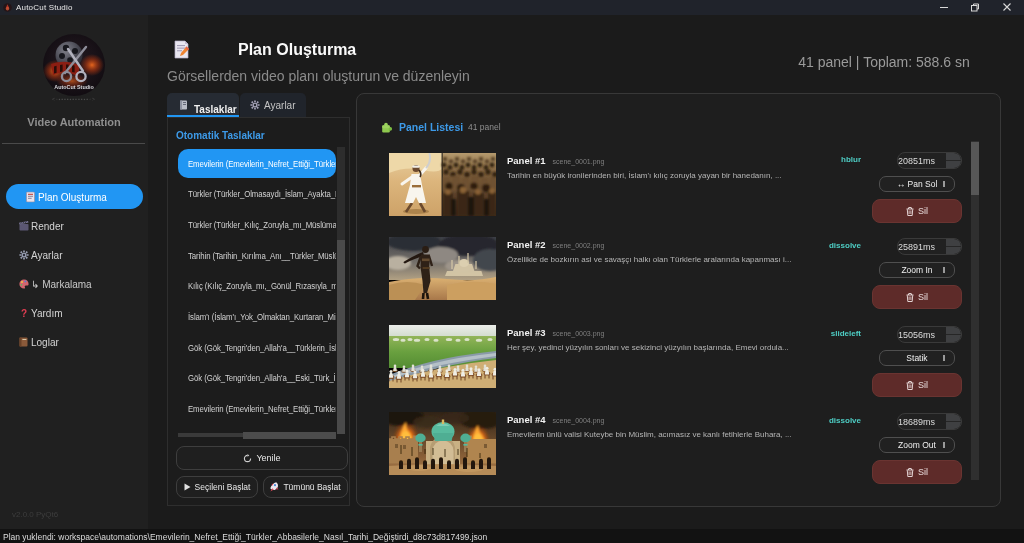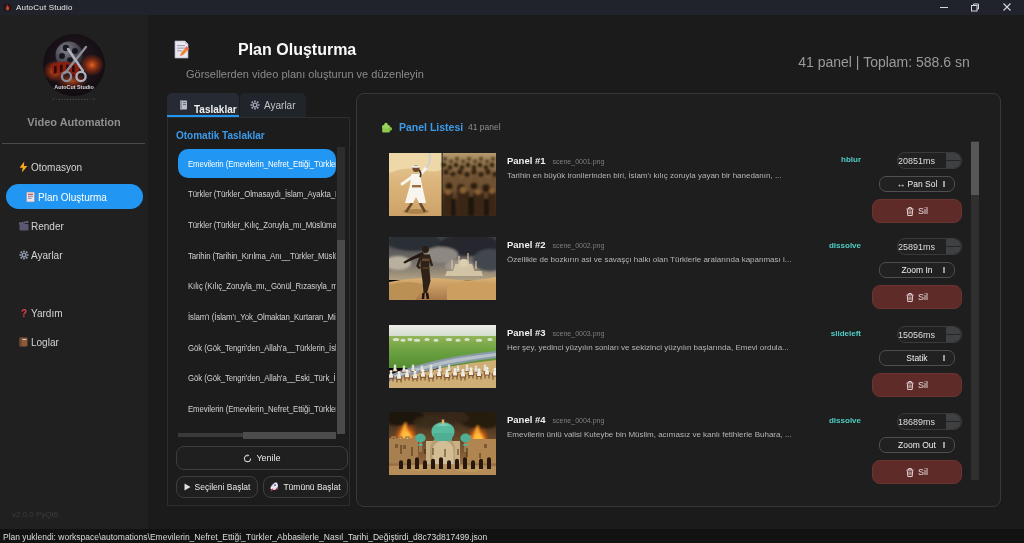--- a/index.html
+++ b/index.html
@@ -23,21 +23,21 @@
   .mitem { left:0; width:148px; height:22px; color:#d4d4d4; font-size:10px; }
   .mitem .mi { position:absolute; left:19px; top:50%; transform:translateY(-50%); }
   .mitem .mt { position:absolute; left:31px; top:50%; transform:translateY(-50%); white-space:nowrap; }
   #pill { left:6px; top:184px; width:137px; height:25px; background:#2196f3; border-radius:12.5px; color:#fff; }
   #pill .mt { left:32px; }
   #pill .mi { left:20px; }
   .ver { left:12px; top:510px; font-size:8px; color:#3d3d3d; }
 
   
   .htitle { left:238px; top:41px; font-size:16px; font-weight:bold; color:#fafafa; }
-  .hsub { left:167px; top:68px; font-size:11px; color:#8b8b8b;margin-left:19px; }
+  .hsub { left:167px; top:68px; font-size:14px; color:#8b8b8b; }
   .hright { left:734px; top:54px; width:300px; text-align:center; font-size:14px; color:#9a9a9a; }
 
   
   .tab1 { left:167px; top:93px; width:72px; height:31px; background:#262b33; border-radius:5px 5px 0 0; }
   .tab2 { left:240px; top:93px; width:66px; height:24px; background:#20242b; border-radius:5px 5px 0 0; }
   .tabtx { position:absolute; top:50%; transform:translateY(-50%); font-size:10px; }
   .tabunder { left:167px; top:114.5px; width:72px; height:2.5px; background:#2196f3; }
 
   
   #leftpanel { left:167px; top:117px; width:183px; height:389px; background:#1c1c1c; border:1px solid #2e2e2e; }
@@ -112,26 +112,20 @@
     <path d="M23 39 L 44 13" stroke="#8e8e9a" stroke-width="2.4" stroke-linecap="round"></path>
     <path d="M41 37 L 26 15" stroke="#b2b2be" stroke-width="2.4" stroke-linecap="round"></path>
     <circle cx="24.5" cy="42.5" r="4.6" fill="none" stroke="#8e8e9a" stroke-width="2.3"></circle>
     <circle cx="39" cy="42.5" r="4.6" fill="none" stroke="#b2b2be" stroke-width="2.3"></circle>
     <text x="32" y="55" text-anchor="middle" font-family="Liberation Sans, sans-serif" font-size="5.4" font-weight="bold" fill="#d8d8dc">AutoCut Studio</text>
   </svg>
   <div class="abs" style="left:0; top:96px; width:148px; text-align:center; font-size:5px; color:#4c4c4c; letter-spacing:1px;">&lt;◦▪▪▪▪▪▪▪▪▪▪▪◦&gt;</div>
   <div class="abs va">Video Automation</div>
   <div class="abs sdiv"></div>
 
-  <div class="abs mitem" style="top:156px;">
-    <svg class="mi" width="9" height="11" viewBox="0 0 9 11">
-        <path d="M5.2 0 L0.6 6.2 H3.6 L3.0 11 L8.4 4.4 H5.0 Z" fill="#f7a81d"></path>
-      </svg>
-    <span class="mt">Otomasyon</span>
-  </div>
   <div class="abs mitem" id="pill">
     <svg class="mi" width="9" height="11" viewBox="0 0 9 11">
         <rect x="0.5" y="0.5" width="8" height="10" rx="1" fill="#e8e4ee" stroke="#9a93a8" stroke-width="0.8"></rect>
         <rect x="2" y="2.3" width="5" height="1" fill="#c0392b"></rect>
         <rect x="2" y="4.3" width="5" height="1" fill="#8a8496"></rect>
         <rect x="2" y="6.3" width="3.6" height="1" fill="#8a8496"></rect>
       </svg>
     <span class="mt">Plan Oluşturma</span>
   </div>
   <div class="abs mitem" style="top:215px;">
@@ -146,20 +140,29 @@
     <svg class="mi" width="10" height="10" viewBox="0 0 10 10">
         <g fill="#9aa0b4">
           <circle cx="5" cy="5" r="2.6"></circle>
           <g stroke="#9aa0b4" stroke-width="1.7">
             <path d="M5 0.4 V2 M5 8 V9.6 M0.4 5 H2 M8 5 H9.6 M1.7 1.7 L2.9 2.9 M7.1 7.1 L8.3 8.3 M8.3 1.7 L7.1 2.9 M2.9 7.1 L1.7 8.3"></path>
           </g>
         </g>
         <circle cx="5" cy="5" r="1.2" fill="#2a2d38"></circle>
       </svg>
     <span class="mt">Ayarlar</span>
+  </div>
+  <div class="abs mitem" style="top:273px;">
+    <svg class="mi" width="10" height="10" viewBox="0 0 10 10">
+        <path d="M5 0.4 a4.6 4.6 0 1 0 0 9.2 c1 0 1.3-0.7 0.9-1.3 c-0.5-0.8-0.1-1.7 1-1.7 h1.3 c0.8 0 1.4-0.6 1.4-1.6 A4.8 4.8 0 0 0 5 0.4 Z" fill="#d4656f"></path>
+        <circle cx="3" cy="3" r="0.9" fill="#f3d13c"></circle>
+        <circle cx="6.4" cy="2.4" r="0.9" fill="#4a86d4"></circle>
+        <circle cx="2.4" cy="5.8" r="0.9" fill="#58b85c"></circle>
+      </svg>
+    <span class="mt" style="color:#c9c9c9;">↳ Markalama</span>
   </div>
   <div class="abs mitem" style="top:302px;">
     <span class="mi" style="color:#e03e52; font-weight:bold; font-size:10px; left:21px;">?</span>
     <span class="mt">Yardım</span>
   </div>
   <div class="abs mitem" style="top:331px;padding-left:13px;">
     <svg class="mi" width="9" height="10" viewBox="0 0 9 10">
         <rect x="0.5" y="0.5" width="8" height="9" rx="1" fill="#8a5a3a"></rect>
         <rect x="0.5" y="0.5" width="2" height="9" fill="#6a4228"></rect>
         <rect x="3.4" y="2" width="4" height="1" fill="#d8c8a8"></rect>

